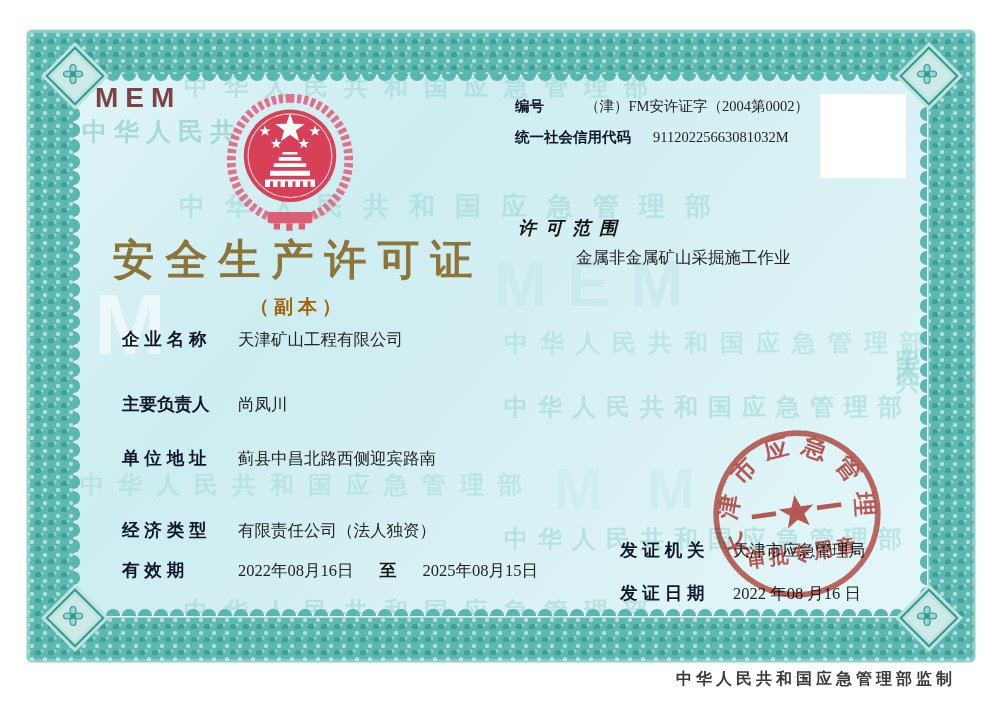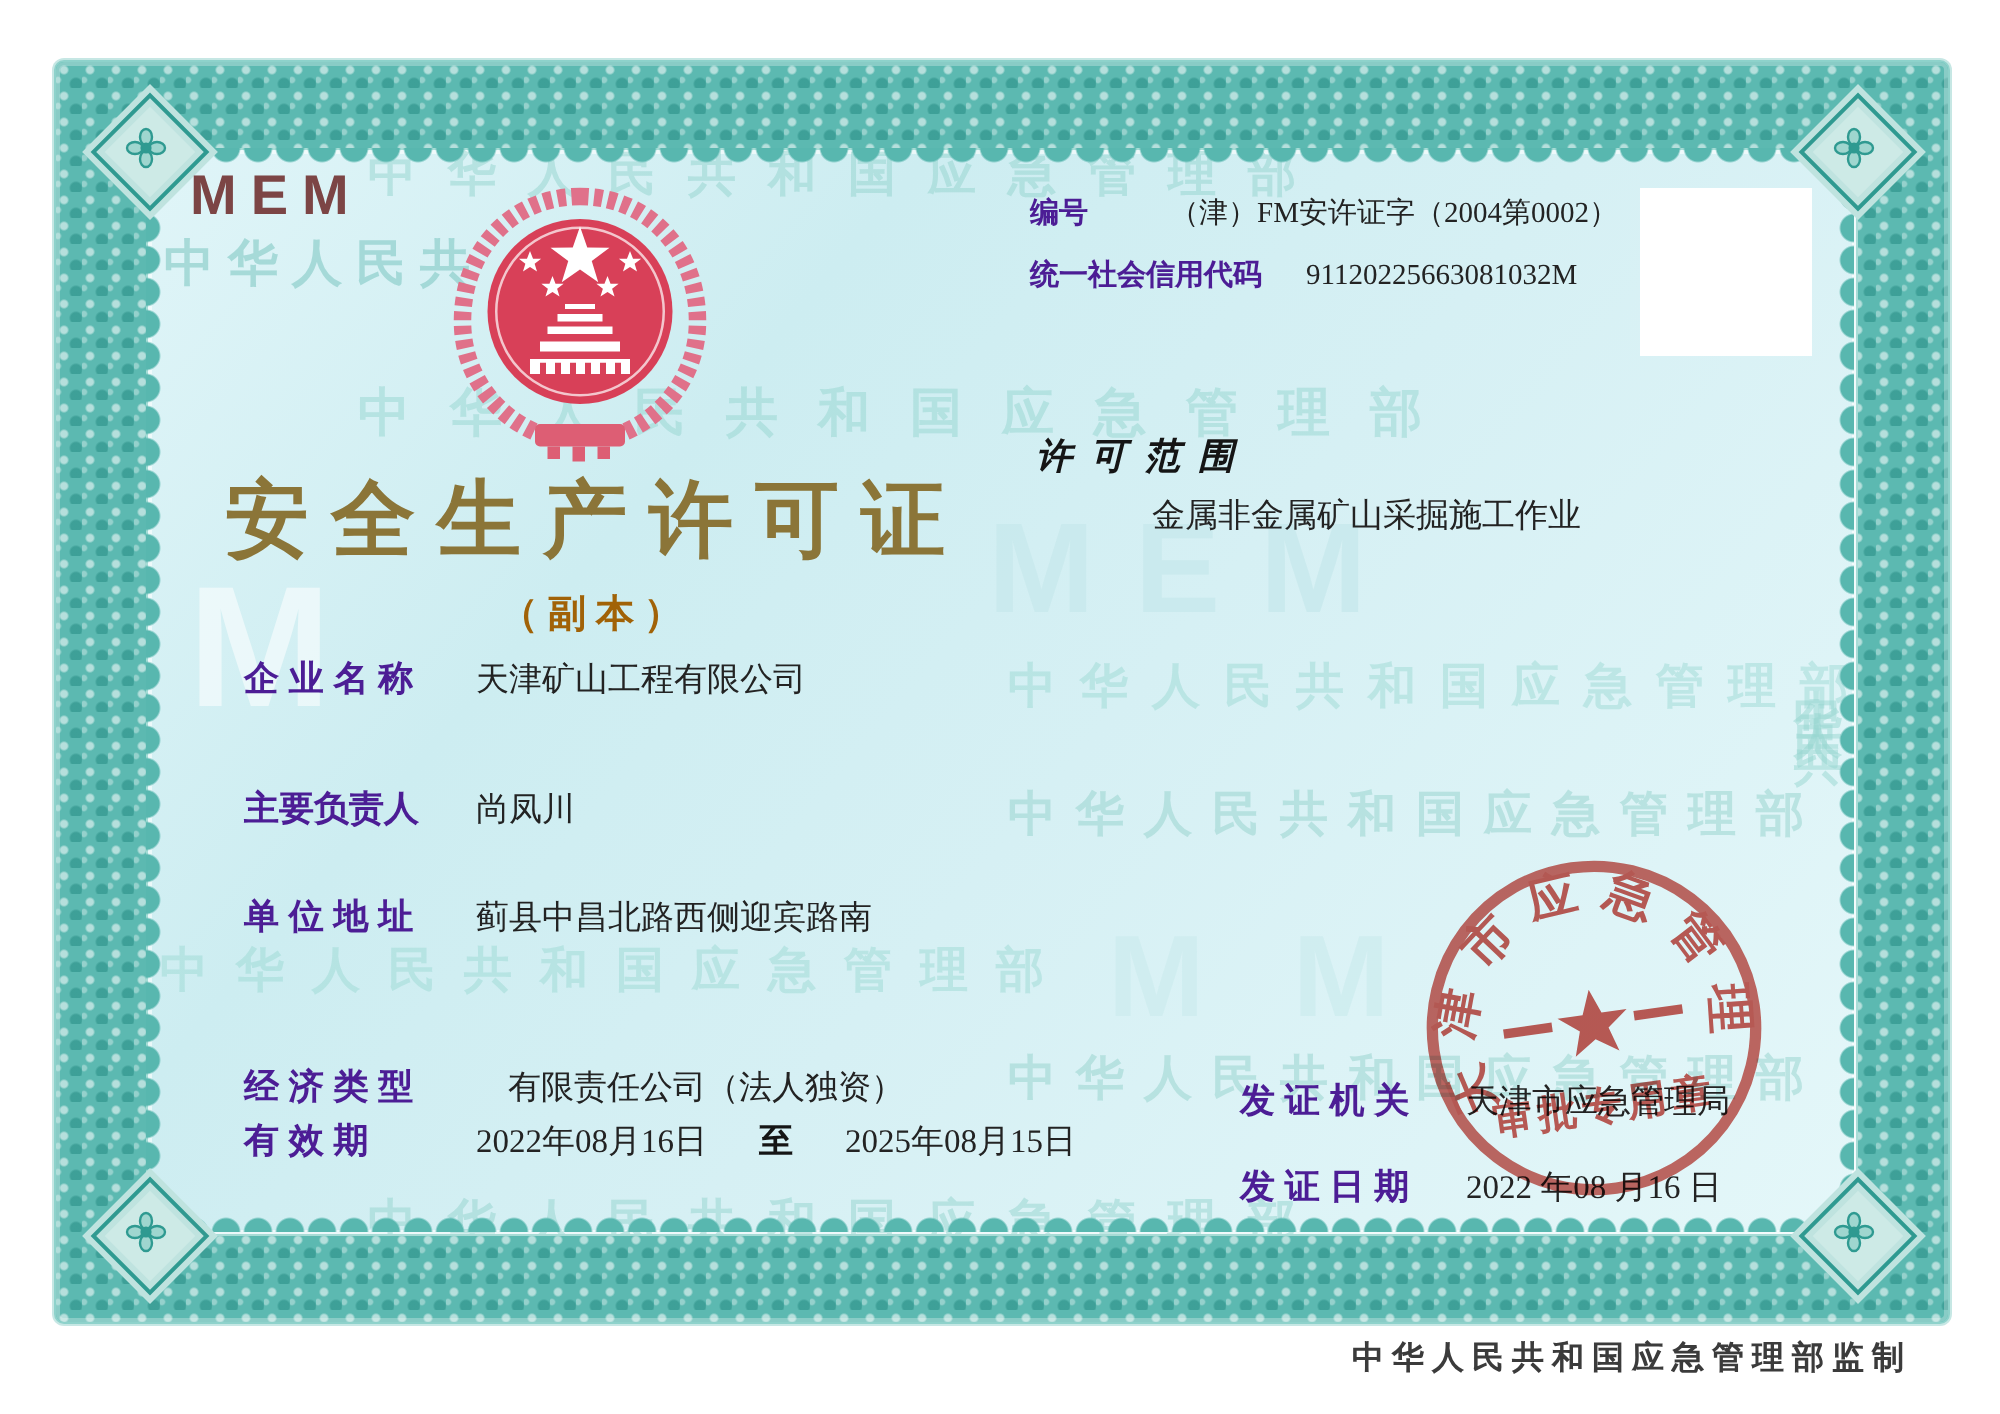--- a/index.html
+++ b/index.html
@@ -62,21 +62,21 @@
   .emblem{position:absolute;left:214px;top:92px;width:152px;height:140px;}
   .title{
     position:absolute;left:112px;top:232px;width:372px;text-align:center;
     font-size:42px;font-weight:bold;color:#8b7538;letter-spacing:11px;
   }
   .copy-type{
     position:absolute;left:112px;top:294px;width:372px;text-align:center;
     font-size:19px;font-weight:bold;color:#a16207;letter-spacing:5px;
   }
   .row{position:absolute;display:flex;align-items:baseline;white-space:nowrap;}
-  .lbl{font-weight:bold;color:#4c1d95;font-size:17.5px;}
+  .lbl{font-weight:bold;color:#0f172a;font-size:17.5px;}
   .val{color:#232323;font-size:16.5px;font-family:"Liberation Serif",serif;}
   .lblW{display:inline-block;width:100px;}
   .valIndent{margin-left:16px;}
   .serial .lbl{font-size:14.5px;}
   .serial .val{font-size:14.5px;}
   .scope-label{position:absolute;left:518px;top:216px;font-size:18px;font-weight:bold;color:#151515;letter-spacing:2px;font-style:italic;}
   .scope-value{position:absolute;left:576px;top:247px;font-size:16.5px;color:#232323;font-family:"Liberation Serif",serif;}
   .atWord{font-weight:bold;font-size:17px;color:#151515;margin:0 26px;font-family:"Liberation Sans",sans-serif;}
   
   .stamp{
@@ -230,21 +230,21 @@
   <span class="val valIndent">天津矿山工程有限公司</span>
 </div>
 <div class="row" style="left:122px;top:392px;">
   <span class="lbl lblW">主要负责人</span>
   <span class="val valIndent">尚凤川</span>
 </div>
 <div class="row" style="left:122px;top:446px;">
   <span class="lbl lblW">单 位 地 址</span>
   <span class="val valIndent">蓟县中昌北路西侧迎宾路南</span>
 </div>
-<div class="row" style="left:122px;top:531px;gap:16px;">
+<div class="row" style="left:122px;top:518px;">
   <span class="lbl lblW">经 济 类 型</span>
   <span class="val valIndent">有限责任公司（法人独资）</span>
 </div>
 <div class="row" style="left:122px;top:558px;">
   <span class="lbl lblW">有  效  期</span>
   <span class="val valIndent">2022年08月16日</span>
   <span class="atWord">至</span>
   <span class="val">2025年08月15日</span>
 </div>
 

